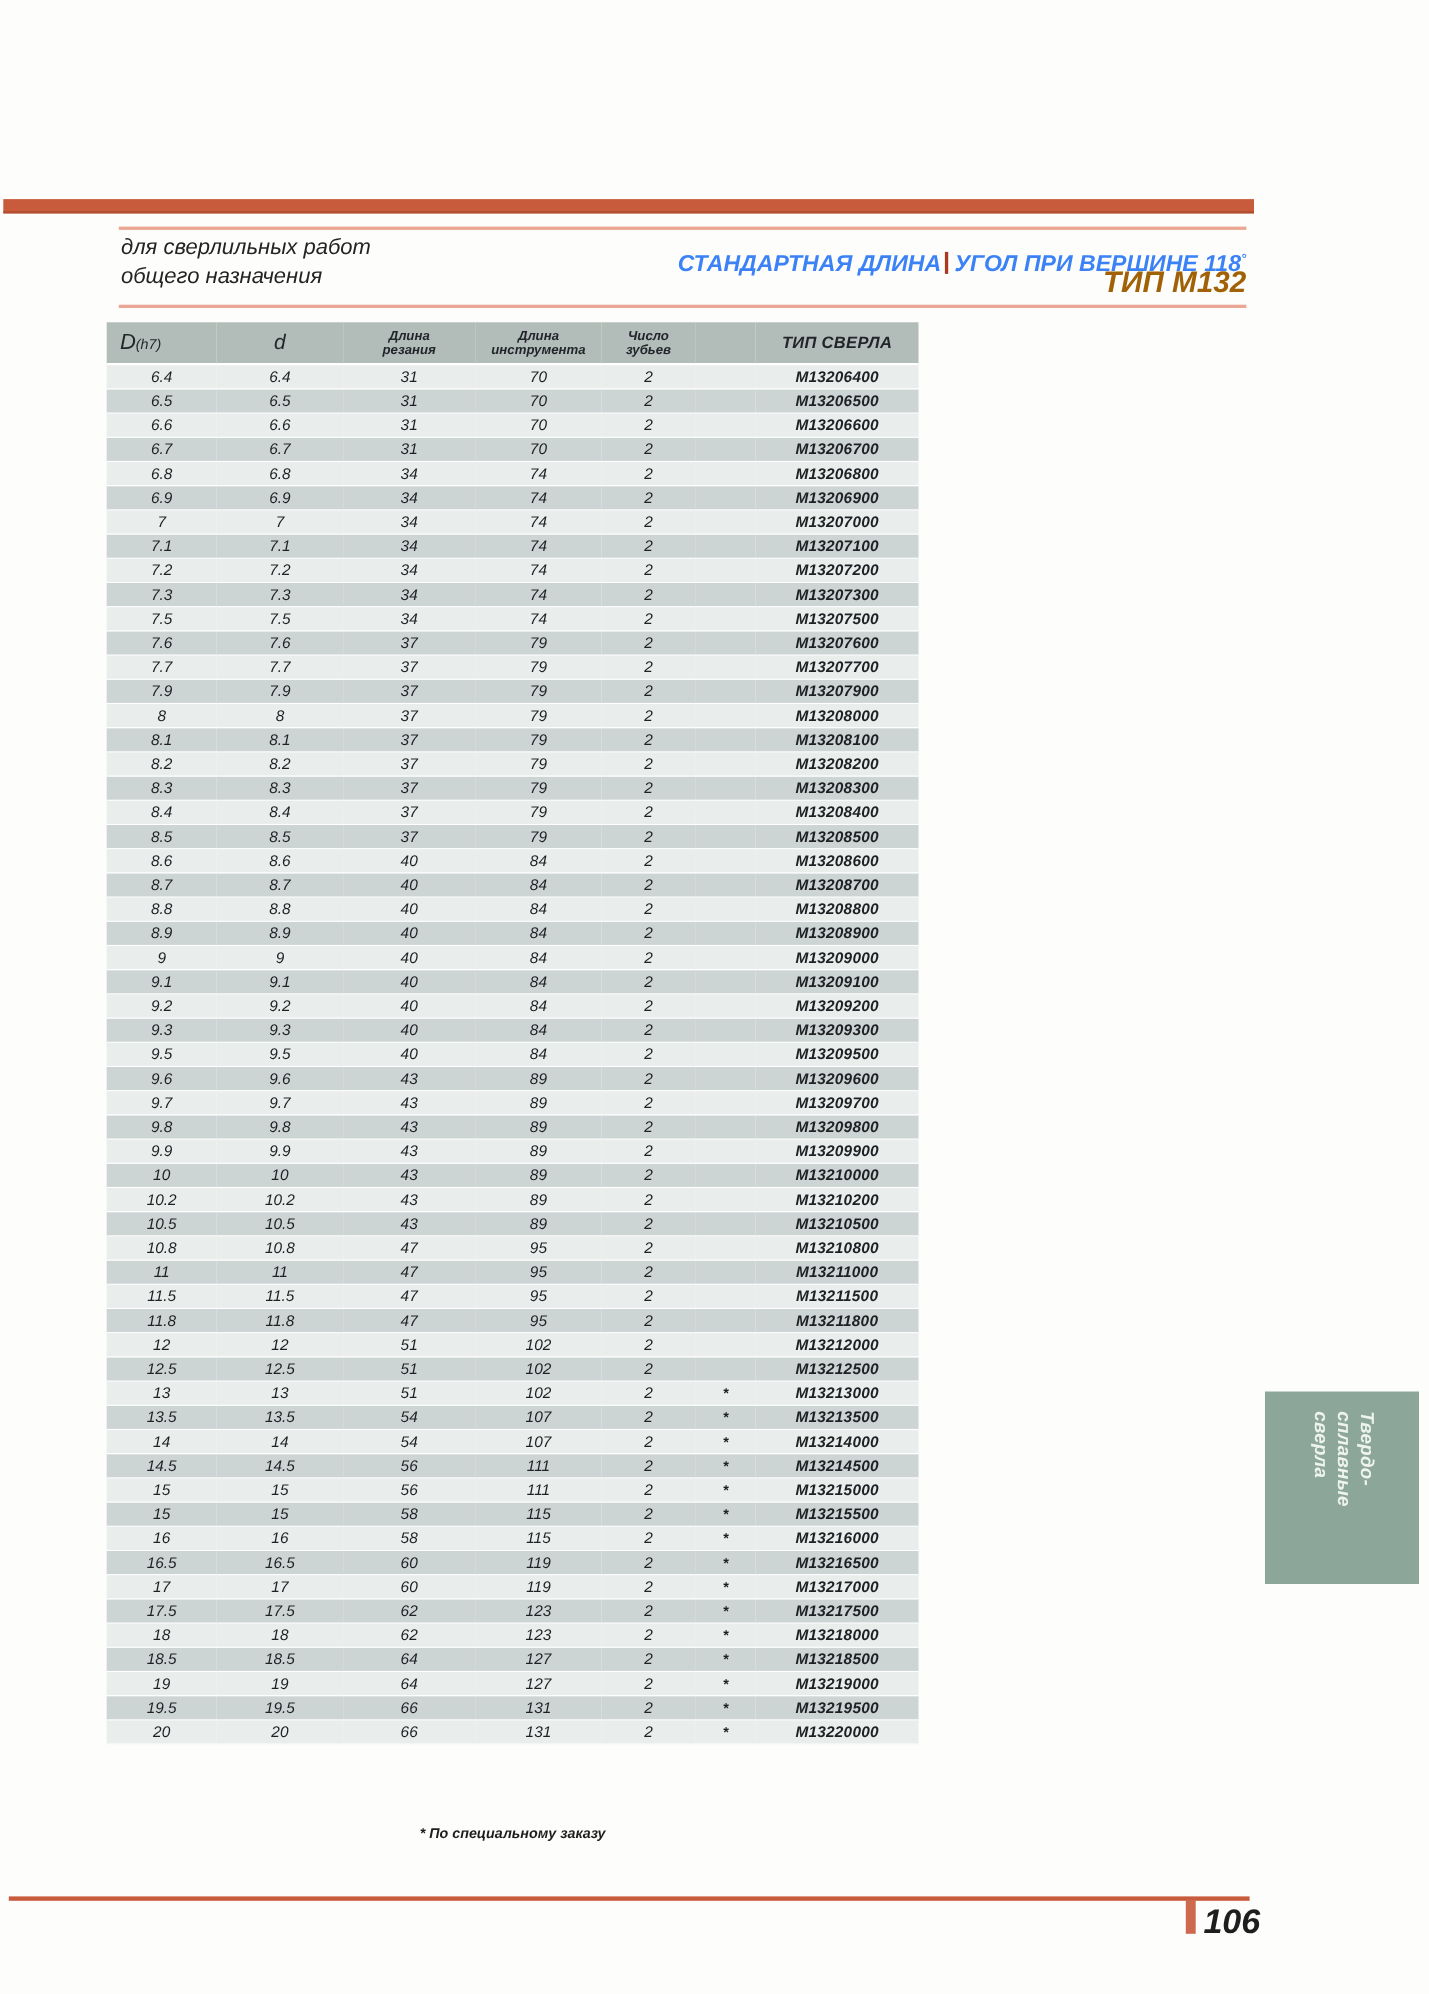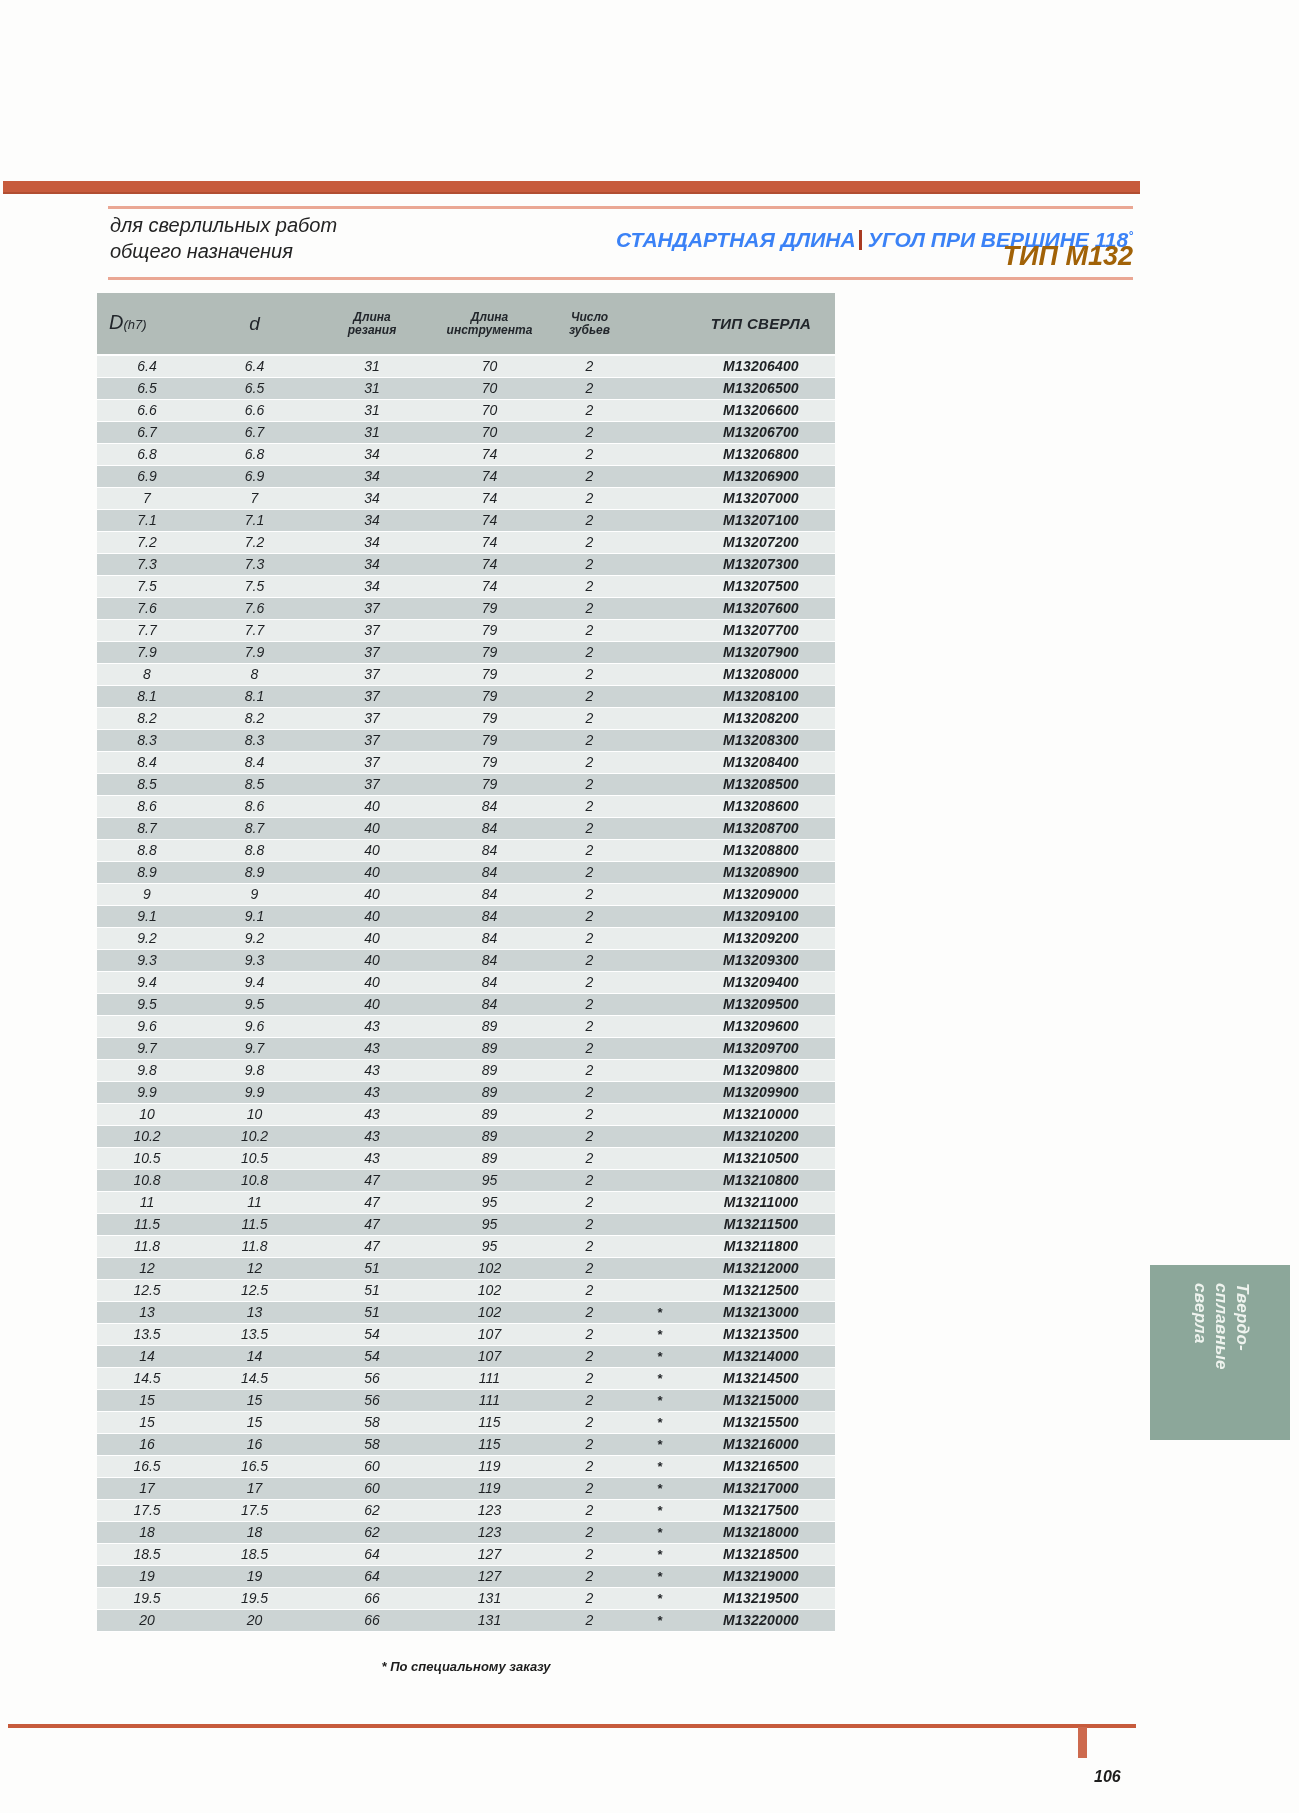--- a/index.html
+++ b/index.html
@@ -21,21 +21,21 @@
   .spec-head{position:absolute;right:166px;top:228px;font-size:21px;font-weight:bold;color:#3b82f6;white-space:nowrap;}
   .spec-head .sep{display:inline-block;width:3px;height:20px;background:#a93a21;margin:0 6px 0 3px;vertical-align:-3px;}
   .spec-head sup{font-size:12px;vertical-align:7px;}
   .type-head{position:absolute;right:166px;top:241px;font-size:27px;font-weight:bold;color:#a16207;}
 
   
   .spec-table{position:absolute;left:97px;top:293px;width:738px;border-collapse:collapse;table-layout:fixed;}
   .spec-table thead th{
     background:#b2bcb8;height:37px;vertical-align:middle;
     font-weight:bold;color:#22262b;border-bottom:2px solid #fff;
-    font-size:12px;line-height:13px;padding:12px;text-align:center;
+    font-size:12px;line-height:13px;padding:0;text-align:center;
   }
   .spec-table th.th-D{text-align:left;padding-left:12px;font-size:13px;}
   .spec-table th.th-D .big{font-size:20px;font-weight:normal;}
   .spec-table th.th-D .sub{font-size:13px;font-weight:normal;}
   .spec-table th.th-d{font-size:19px;font-weight:normal;}
   .spec-table th.th-type{font-size:15px;letter-spacing:.3px;}
   .spec-table tbody td{
     height:21px;border-bottom:1px solid #fff;padding:0;
     text-align:center;font-size:14px;color:#1e2124;line-height:21px;
   }
@@ -49,21 +49,21 @@
 
   
   .side-tab{position:absolute;left:1150px;top:1265px;width:140px;height:175px;background:#8ca79a;
     display:flex;align-items:center;justify-content:center;}
   .side-tab-inner{width:150px;height:66px;transform:rotate(90deg);
     font-size:17px;line-height:21px;font-weight:bold;color:#eef3ee;letter-spacing:.3px;text-align:left;}
 
   
   .bottom-rule{position:absolute;left:8px;top:1724px;width:1128px;height:4px;background:#c75b3c;}
   .page-num-tick{position:absolute;left:1078px;top:1727px;width:9px;height:31px;background:#cd6a4e;}
-  .page-num{position:absolute;left:1094px;top:1729px;font-size:16px;font-weight:bold;color:#1e1e1e;margin-top:39px;}
+  .page-num{position:absolute;left:1094px;top:1729px;font-size:31px;font-weight:bold;color:#1e1e1e;}
 </style>
 </head>
 <body>
 
 <div class="page">
 
   <div class="top-bar"></div>
   <div class="rule rule-top"></div>
 
   <div class="purpose">
@@ -346,29 +346,20 @@
         <tr>
           <td>9.3</td>
           <td>9.3</td>
           <td>40</td>
           <td>84</td>
           <td>2</td>
           <td class="star"></td>
           <td class="code">M13209300</td>
         </tr>
         <tr>
-          <td>9.4</td>
-          <td>9.4</td>
-          <td>40</td>
-          <td>84</td>
-          <td>2</td>
-          <td class="star"></td>
-          <td class="code">M13209400</td>
-        </tr>
-        <tr>
           <td>9.5</td>
           <td>9.5</td>
           <td>40</td>
           <td>84</td>
           <td>2</td>
           <td class="star"></td>
           <td class="code">M13209500</td>
         </tr>
         <tr>
           <td>9.6</td>

